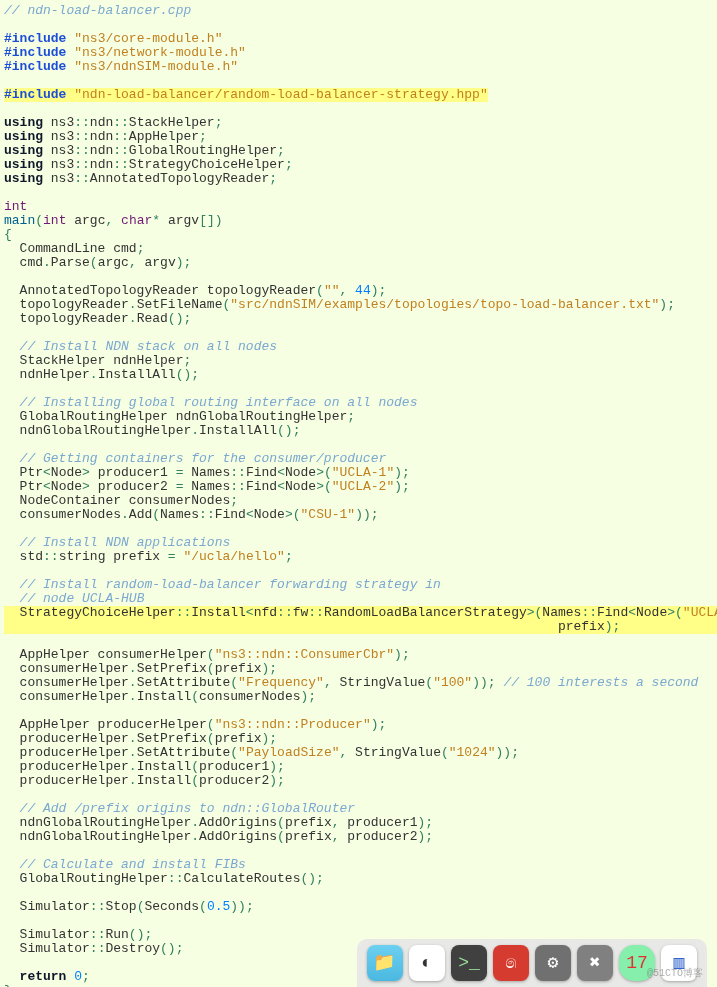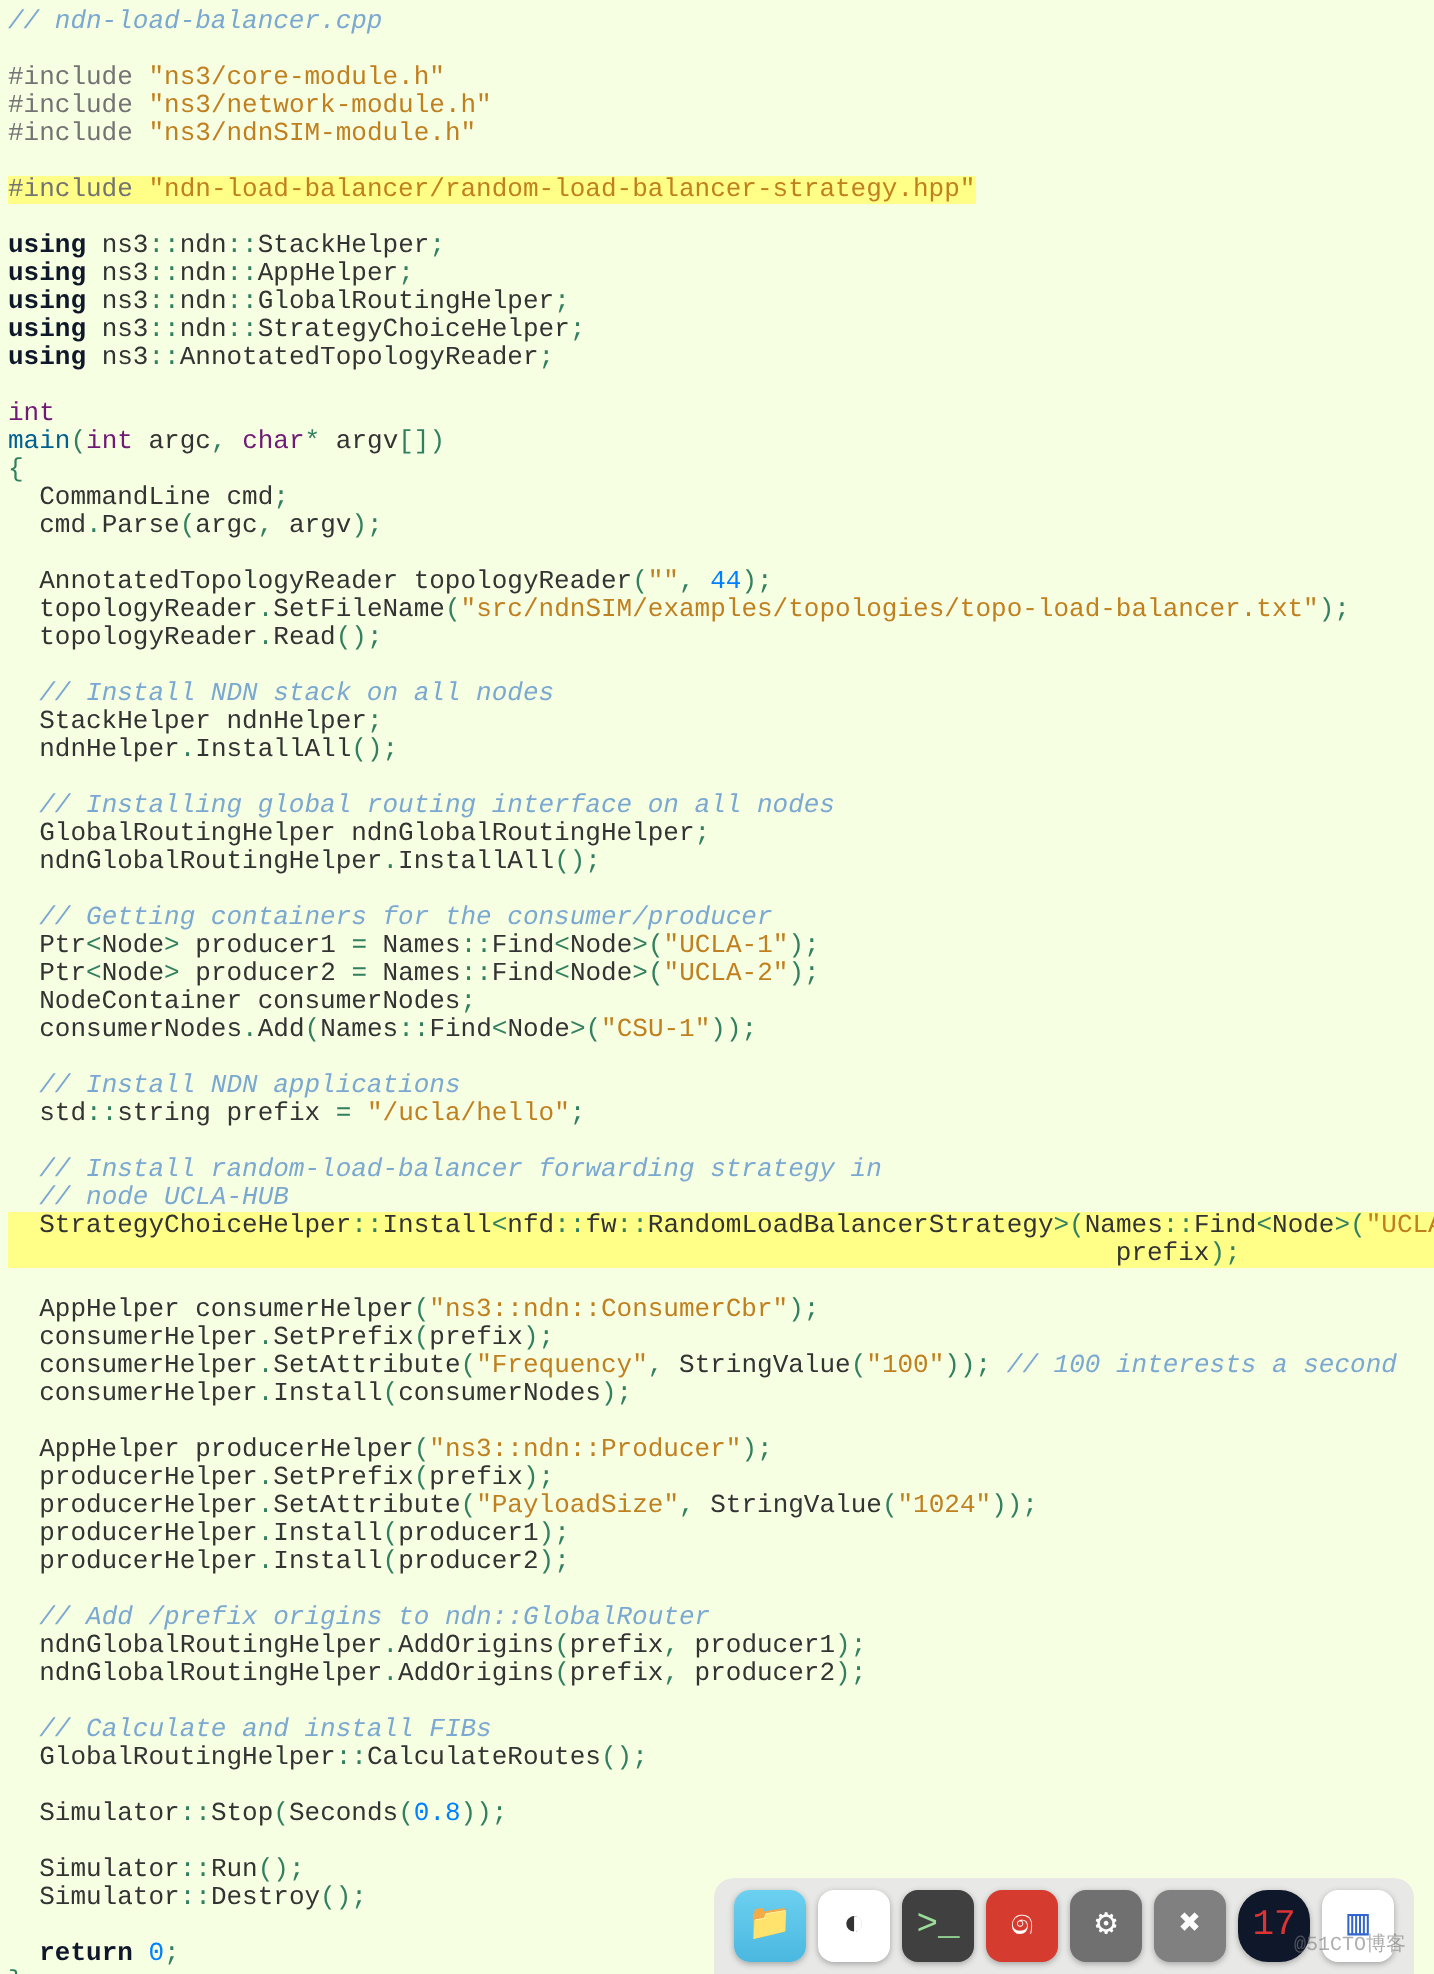--- a/index.html
+++ b/index.html
@@ -1,36 +1,36 @@
 <!DOCTYPE html>
 <html><head>
   <meta charset="utf-8">
   <style>
     * { margin:0; padding:0; box-sizing:border-box; }
     body { background:#f7ffe3; font-family:Menlo,Consolas,"Courier New",monospace; font-size:13px; line-height:14px; color:#333; width:717px; }
     .code-area { padding:4px 4px 40px 4px; white-space:pre; }
     .hl { background:#ffff88; display:inline-block; }
     .hl-full { padding-right:20px; }
     .cmt { color:#7aa8d0; font-style:italic;margin-top:36px; }
-    .pp  { color:#737373; font-weight:normal; }
+    .pp  { color:#1d4ed8; font-weight:bold; }
     .str { color:#c08020; }
     .kw  { color:#0f172a; font-weight:bold; }
     .typ { color:#701a75; }
     .fn  { color:#006090; }
     .nc  { color:#338060; }
     .num { color:#0080ff; }
     .dock { position:fixed; bottom:0; right:10px; display:flex; gap:6px; padding:6px 10px; background:rgba(230,230,230,0.9); border-radius:10px 10px 0 0; }
     .dock-item { width:36px; height:36px; border-radius:8px; display:flex; align-items:center; justify-content:center; font-size:18px; box-shadow:0 1px 3px rgba(0,0,0,0.3); }
     .di-files  { background:linear-gradient(#6cd0f0,#4bb8e0); color:#fff; }
     .di-chrome { background:#fff; }
     .di-term   { background:#404040; color:#9d9; }
     .di-netease{ background:#d63b2f; color:#fff; }
     .di-set    { background:#707070; color:#fff; }
     .di-x      { background:#808080; color:#fff; }
-    .di-cal    { background:#0f172a; color:#d33;border-radius:15px; }
+    .di-cal    { background:#86efac; color:#d33;border-radius:15px; }
     .di-sys    { background:#fff; color:#36c; }
     .wm { position:fixed; bottom:6px; right:14px; font-size:10px; color:rgba(120,120,120,0.6); }
   </style>
 </head>
 <body>
 
 <div class="code-area"><span class="cmt">// ndn-load-balancer.cpp</span>
 
 <span class="pp">#include</span> <span class="str">"ns3/core-module.h"</span>
 <span class="pp">#include</span> <span class="str">"ns3/network-module.h"</span>
@@ -87,21 +87,21 @@
   producerHelper<span class="nc">.</span>Install<span class="nc">(</span>producer1<span class="nc">);</span>
   producerHelper<span class="nc">.</span>Install<span class="nc">(</span>producer2<span class="nc">);</span>
 
   <span class="cmt">// Add /prefix origins to ndn::GlobalRouter</span>
   ndnGlobalRoutingHelper<span class="nc">.</span>AddOrigins<span class="nc">(</span>prefix<span class="nc">,</span> producer1<span class="nc">);</span>
   ndnGlobalRoutingHelper<span class="nc">.</span>AddOrigins<span class="nc">(</span>prefix<span class="nc">,</span> producer2<span class="nc">);</span>
 
   <span class="cmt">// Calculate and install FIBs</span>
   GlobalRoutingHelper<span class="nc">::</span>CalculateRoutes<span class="nc">();</span>
 
-  Simulator<span class="nc">::</span>Stop<span class="nc">(</span>Seconds<span class="nc">(</span><span class="num">0.8</span><span class="nc">));</span>
+  Simulator<span class="nc">::</span>Stop<span class="nc">(</span>Seconds<span class="nc">(</span><span class="num">0.5</span><span class="nc">));</span>
 
   Simulator<span class="nc">::</span>Run<span class="nc">();</span>
   Simulator<span class="nc">::</span>Destroy<span class="nc">();</span>
 
   <span class="kw">return</span> <span class="num">0</span><span class="nc">;</span>
 <span class="nc">}</span></div>
 
 <div class="dock" id="dock">
     <div class="dock-item di-files">📁</div>
     <div class="dock-item di-chrome">◐</div>

